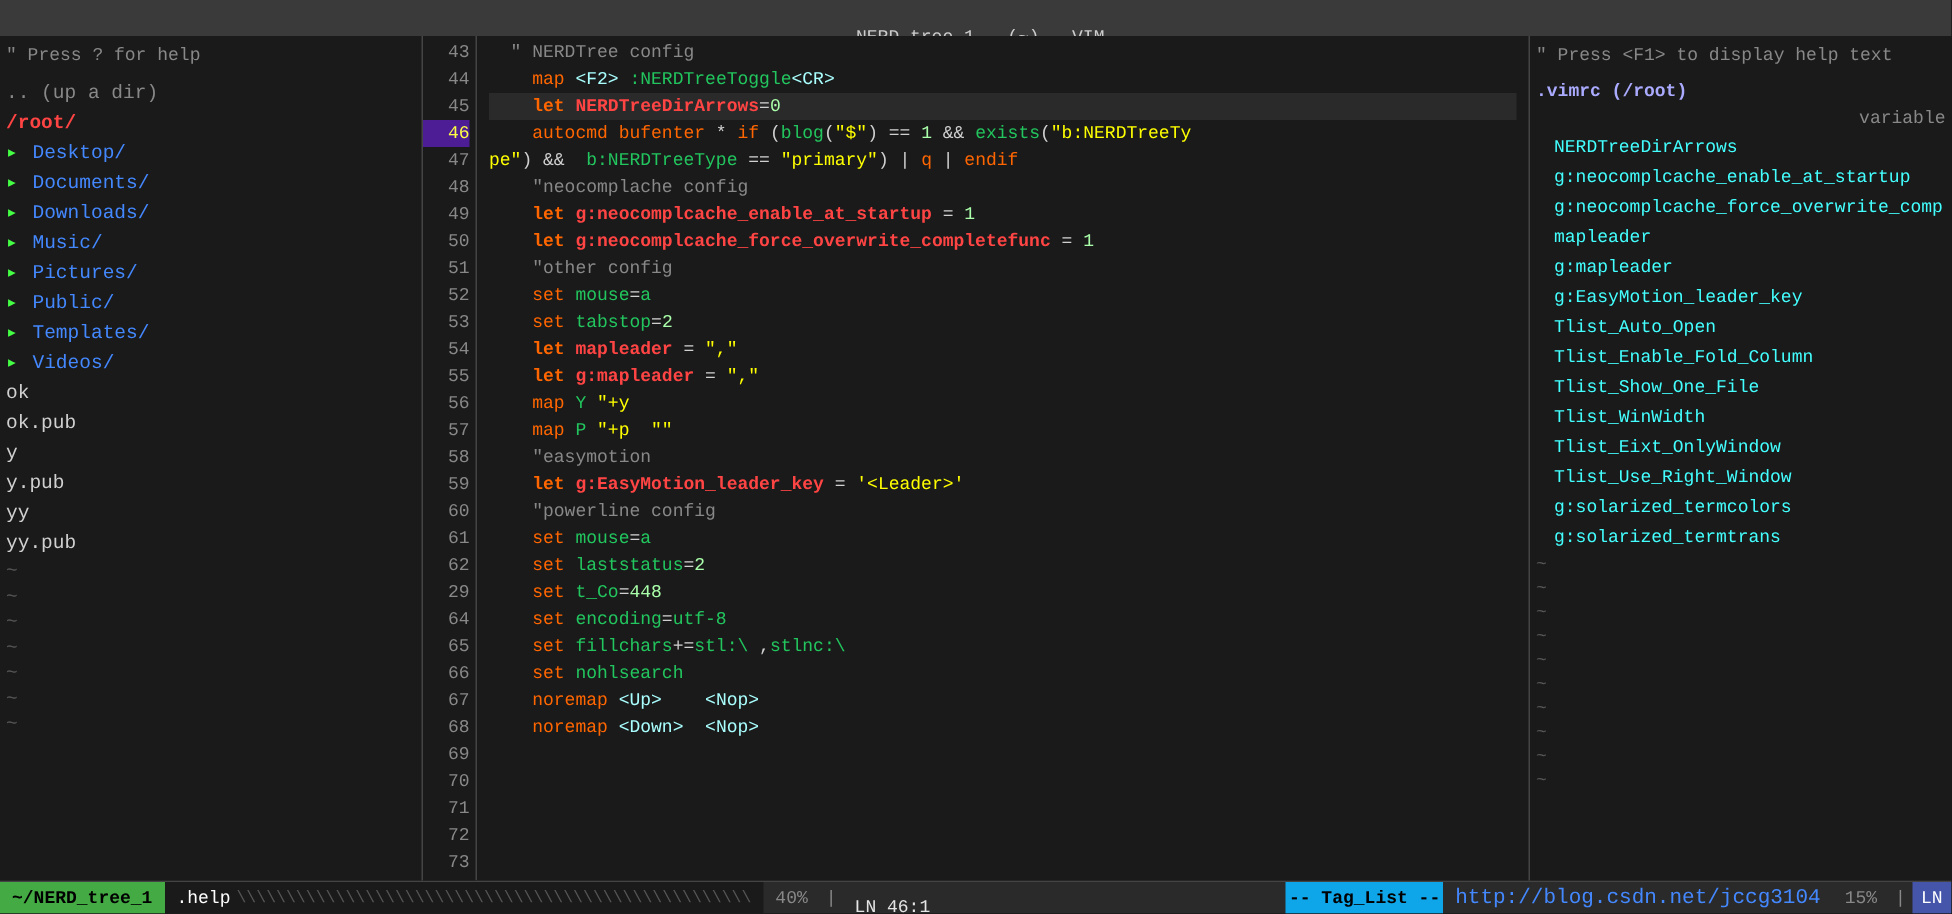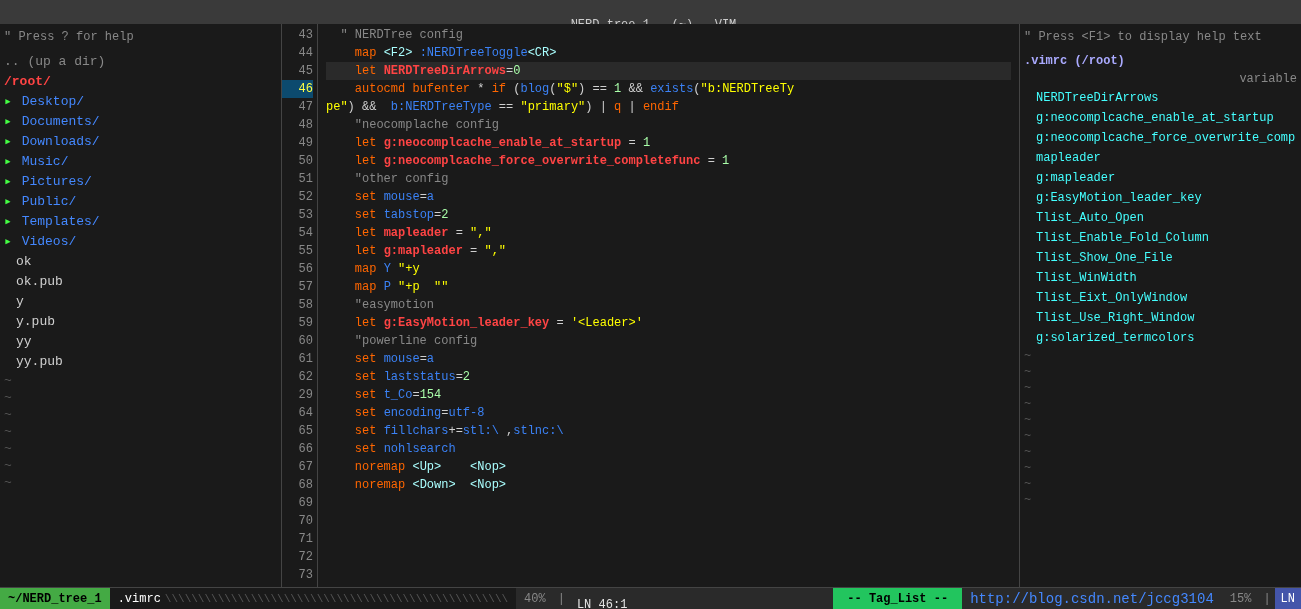--- a/index.html
+++ b/index.html
@@ -68,21 +68,21 @@
     }
     .tree-item .arrow {
       color: #44ff44;
       margin-right: 2px;
     }
     .tree-item.dir {
       color: #4488ff;
     }
     .tree-item.file {
       color: #d0d0d0;
-      padding-left: 16px;
+      padding-left: 4px;
     }
     .tree-tilde {
       color: #555;
       padding: 1px 4px;
     }
 
     
     #editor {
       flex: 1;
       background: #1a1a1a;
@@ -121,25 +121,25 @@
     }
     .line-num {
       display: block;
       line-height: 18px;
     }
 
     
     .c-comment { color: #888888; }
     .c-keyword { color: #ff6600; }
     .c-string { color: #ffff00; }
-    .c-func { color: #3b82f6; }
+    .c-func { color: #22c55e; }
     .c-num { color: #aaffaa; }
     .c-map { color: #ff6600; }
     .c-special { color: #aaffff; }
-    .c-let { color: #ff6600; font-weight: normal; text-align: right; }
+    .c-let { color: #ff6600; font-weight: bold; text-align: right; }
     .c-bold-red { color: #ff4444; font-weight: bold; }
 
     
     #taglist {
       width: 282px;
       background: #1a1a1a;
       border-left: 1px solid #444;
       padding: 4px 0;
       overflow: hidden;
       flex-shrink: 0;
@@ -183,24 +183,24 @@
       height: 100%;
       display: flex;
       align-items: center;
     }
     .sb-green {
       background: #44aa44;
       color: #000;
       font-weight: bold;
     }
     .sb-tag-green {
-      background: #22c55e;
+      background: #0ea5e9;
       color: #000;
       font-weight: bold;
-      padding: 0 14px;
+      padding: 0 2px;
     }
     .sb-url {
       color: #4488ff;
       font-size: 14px;
     }
     .sb-blue {
       background: #4455aa;
       color: #fff;
       padding: 0 6px;
     }
@@ -269,21 +269,21 @@
     <div class="tree-tilde">~</div>
     <div class="tree-tilde">~</div>
   </div>
 
   <div id="editor">
     <div id="editor-content">
       <div id="line-numbers">
         <span class="line-num">43</span>
         <span class="line-num">44</span>
         <span class="line-num">45</span>
-        <span class="line-num" style="color:#ffff44;background:#0c4a6e;">46</span>
+        <span class="line-num" style="color:#ffff44;background:#4c1d95;">46</span>
         <span class="line-num">47</span>
         <span class="line-num"></span>
         <span class="line-num">48</span>
         <span class="line-num">49</span>
         <span class="line-num">50</span>
         <span class="line-num">51</span>
         <span class="line-num">52</span>
         <span class="line-num">53</span>
         <span class="line-num">54</span>
         <span class="line-num">55</span>
@@ -325,21 +325,21 @@
         <div class="code-line">    <span class="c-let">let</span> <span class="c-bold-red">g:mapleader</span> = <span class="c-string">","</span></div>
         <div class="code-line">    <span class="c-map">map</span> <span class="c-func">Y</span> <span class="c-string">"+y</span></div>
         <div class="code-line">    <span class="c-map">map</span> <span class="c-func">P</span> <span class="c-string">"+p</span>  <span class="c-string">""</span></div>
         <div class="code-line"></div>
         <div class="code-line">    <span class="c-comment">"easymotion</span></div>
         <div class="code-line">    <span class="c-let">let</span> <span class="c-bold-red">g:EasyMotion_leader_key</span> = <span class="c-string">'&lt;Leader&gt;'</span></div>
         <div class="code-line"></div>
         <div class="code-line">    <span class="c-comment">"powerline config</span></div>
         <div class="code-line">    <span class="c-keyword">set</span> <span class="c-func">mouse</span>=<span class="c-func">a</span></div>
         <div class="code-line">    <span class="c-keyword">set</span> <span class="c-func">laststatus</span>=<span class="c-num">2</span></div>
-        <div class="code-line">    <span class="c-keyword">set</span> <span class="c-func">t_Co</span>=<span class="c-num">154</span></div>
+        <div class="code-line">    <span class="c-keyword">set</span> <span class="c-func">t_Co</span>=<span class="c-num">448</span></div>
         <div class="code-line">    <span class="c-keyword">set</span> <span class="c-func">encoding</span>=<span class="c-func">utf-8</span></div>
         <div class="code-line">    <span class="c-keyword">set</span> <span class="c-func">fillchars</span>+=<span class="c-func">stl:\</span> ,<span class="c-func">stlnc:\</span></div>
         <div class="code-line">    <span class="c-keyword">set</span> <span class="c-func">nohlsearch</span></div>
         <div class="code-line">    <span class="c-map">noremap</span> <span class="c-special">&lt;Up&gt;</span>    <span class="c-special">&lt;Nop&gt;</span></div>
         <div class="code-line">    <span class="c-map">noremap</span> <span class="c-special">&lt;Down&gt;</span>  <span class="c-special">&lt;Nop&gt;</span></div>
       </div>
     </div>
   </div>
 
   <div id="taglist">
@@ -353,39 +353,40 @@
     <div class="tl-item">mapleader</div>
     <div class="tl-item">g:mapleader</div>
     <div class="tl-item">g:EasyMotion_leader_key</div>
     <div class="tl-item">Tlist_Auto_Open</div>
     <div class="tl-item">Tlist_Enable_Fold_Column</div>
     <div class="tl-item">Tlist_Show_One_File</div>
     <div class="tl-item">Tlist_WinWidth</div>
     <div class="tl-item">Tlist_Eixt_OnlyWindow</div>
     <div class="tl-item">Tlist_Use_Right_Window</div>
     <div class="tl-item">g:solarized_termcolors</div>
+    <div class="tl-item">g:solarized_termtrans</div>
 
     <div class="tl-tilde">~</div>
     <div class="tl-tilde">~</div>
     <div class="tl-tilde">~</div>
     <div class="tl-tilde">~</div>
     <div class="tl-tilde">~</div>
     <div class="tl-tilde">~</div>
     <div class="tl-tilde">~</div>
     <div class="tl-tilde">~</div>
     <div class="tl-tilde">~</div>
     <div class="tl-tilde">~</div>
   </div>
 
 </div>
 
 <div id="status-bar">
   <div class="sb-segment sb-green">~/NERD_tree_1</div>
   <div class="sb-segment" style="background:#1a1a1a;">
-    <span style="color:#fff;">.vimrc</span>
+    <span style="color:#fff;">.help</span>
     <span style="color:#555; margin-left:4px; font-size:11px;">\\\\\\\\\\\\\\\\\\\\\\\\\\\\\\\\\\\\\\\\\\\\\\\\\\\\</span>
   </div>
   <div class="sb-segment" style="color:#888;">40%</div>
   <span style="color:#888; padding:0 4px;">|</span>
   <div class="sb-segment" style="color:#e5e5e5;margin-top:13px;">LN  46:1</div>
   <div class="sb-segment" style="flex:1;"></div>
   <div class="sb-segment sb-tag-green">-- Tag_List --</div>
   <div class="sb-segment sb-url">http://blog.csdn.net/jccg3104</div>
   <div class="sb-segment" style="color:#888;">15%</div>
   <span style="color:#888; padding:0 4px;">|</span>

